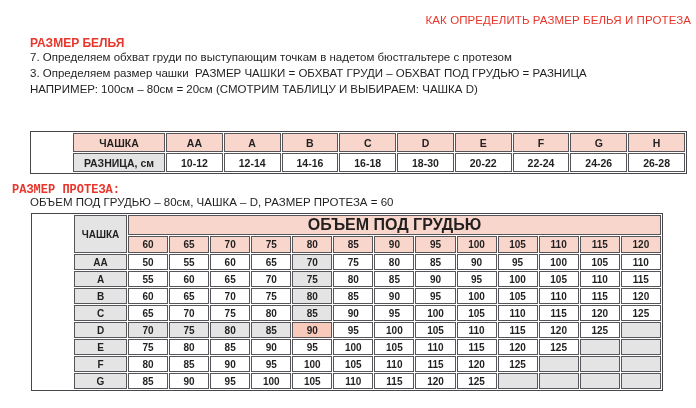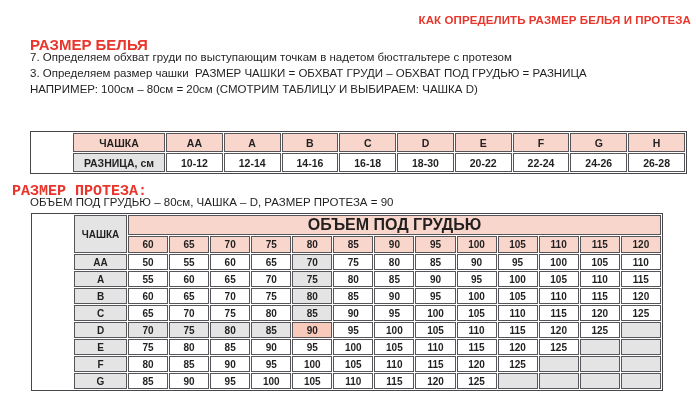--- a/index.html
+++ b/index.html
@@ -2,23 +2,23 @@
 <html><head>
 <meta charset="utf-8">
 <style>
   html,body{margin:0;padding:0;background:#fff;}
   .page{
     position:relative;width:696px;height:408px;background:#ffffff;
     font-family:"Liberation Sans",sans-serif;color:#221f20;overflow:hidden;
   }
   .doc-title{
     position:absolute;top:14px;right:5px;
-    color:#e8362c;font-weight:bold;font-size:11.5px;letter-spacing:.1px;
-  }
-  .red-heading{color:#e8362c;font-weight:bold;font-size:15px;}
+    color:#e8362c;font-weight:normal;font-size:11.5px;letter-spacing:.1px;
+  }
+  .red-heading{color:#e8362c;font-weight:bold;font-size:12px;}
   .h-linen{position:absolute;top:36px;left:30px;}
   .steps{position:absolute;top:49px;left:30px;font-size:11.5px;line-height:16px;}
   .h-prosthesis{position:absolute;top:183px;left:12px;font-family:Liberation Mono, monospace;}
   .example-line{position:absolute;top:196px;left:30px;font-size:11.5px;}
 
   table{
     border-collapse:separate;border-spacing:1px;background:#fff;
     table-layout:fixed;border:1px solid #47474b;padding-left:41px;
   }
   th,td{
@@ -91,21 +91,21 @@
           <td>20-22</td>
           <td>22-24</td>
           <td>24-26</td>
           <td>26-28</td>
         </tr>
       </tbody>
     </table>
 
   <div class="red-heading h-prosthesis">РАЗМЕР ПРОТЕЗА:</div>
 
-  <div class="example-line">ОБЪЕМ ПОД ГРУДЬЮ – 80см, ЧАШКА – D, РАЗМЕР ПРОТЕЗА = 90</div>
+  <div class="example-line">ОБЪЕМ ПОД ГРУДЬЮ – 80см, ЧАШКА – D, РАЗМЕР ПРОТЕЗА = 60</div>
 
   <table class="size-table">
       <colgroup>
         <col class="label-col">
         <col>
         <col>
         <col>
         <col>
         <col>
         <col>

